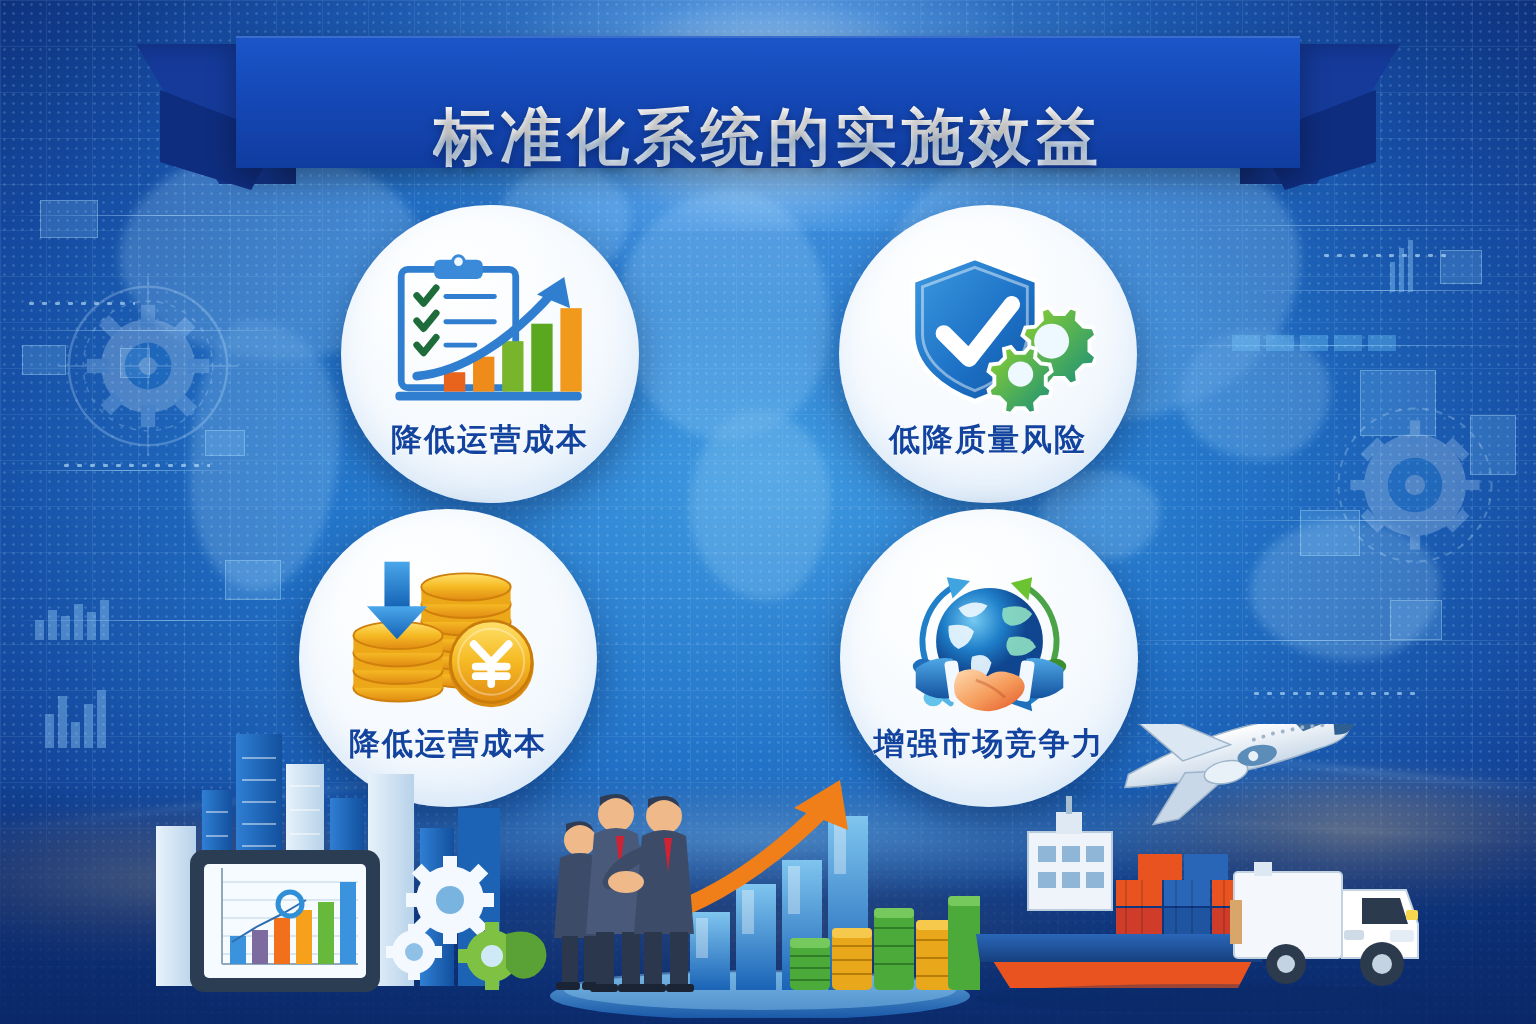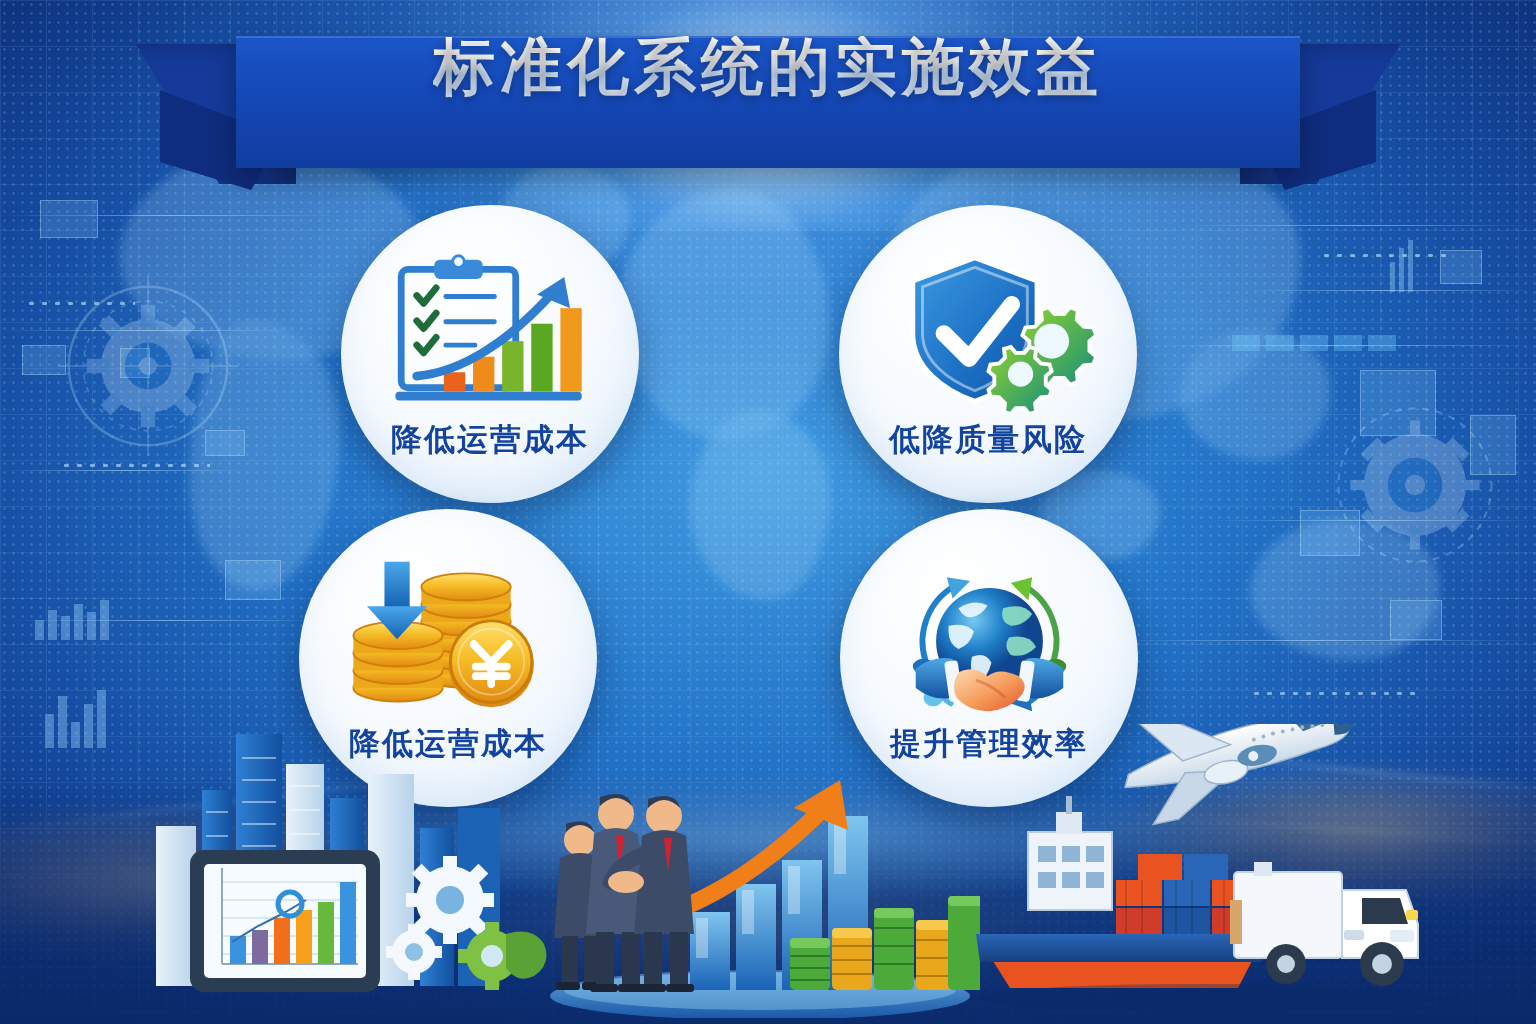--- a/index.html
+++ b/index.html
@@ -83,21 +83,21 @@
   .tail{ position:absolute; top:8px; width:160px; height:140px; background:#153a9a; }
   .tail.left { left:136px;  clip-path:polygon(0 0, 100% 0, 100% 100%, 52% 100%); box-shadow:inset -16px 0 26px rgba(0,0,0,.28); }
   .tail.right{ right:136px; clip-path:polygon(0 0, 100% 0, 48% 100%, 0 100%);   box-shadow:inset 16px 0 26px rgba(0,0,0,.28); }
   .tail-dk{ position:absolute; top:54px; width:120px; height:100px; background:#0f2d7e; }
   .tail-dk.left { left:160px; clip-path:polygon(0 0, 100% 46%, 76% 100%, 0 72%); }
   .tail-dk.right{ right:160px; clip-path:polygon(0 46%, 100% 0, 100% 72%, 24% 100%); }
   .ribbon{
     position:absolute; left:236px; top:0; width:1064px; height:132px;
     background:linear-gradient(180deg,#1b56c8 0%,#1549b8 42%,#103c9f 100%);
     box-shadow:0 10px 26px rgba(0,0,0,.32), inset 0 2px 0 rgba(255,255,255,.14);
-    display:flex; align-items:flex-start; justify-content:center;
+    display:flex; align-items:flex-end; justify-content:center;
   }
   .title{
     font-size:62px; font-weight:bold; letter-spacing:5px; line-height:1;
     background:linear-gradient(180deg,#ffffff 0%,#ffffff 42%,#cfe4fb 62%,#e9f3ff 100%);
     -webkit-background-clip:text; background-clip:text; color:transparent;
     text-shadow:0 3px 8px rgba(0,0,0,.30);
     white-space:nowrap;
   }
 
   
@@ -418,21 +418,21 @@
         <path d="M130 88 q22 -4 28 10 q-12 12 -26 8 q-8 -8 -2 -18Z"></path>
       </g>
 
       <path d="M34 120 q18 -14 38 -10 l0 40 q-20 4 -38 -10Z" fill="url(#cuff)"></path>
       <path d="M186 120 q-18 -14 -38 -10 l0 40 q20 4 38 -10Z" fill="url(#cuff)"></path>
       <rect x="66" y="112" width="14" height="42" rx="4" fill="#f2f8ff" transform="rotate(-8 73 133)"></rect>
       <rect x="140" y="112" width="14" height="42" rx="4" fill="#f2f8ff" transform="rotate(8 147 133)"></rect>
       <path d="M78 124 q16 -8 30 4 q12 -10 32 0 q10 8 4 18 q-12 16 -34 18 q-22 0 -34 -14 q-6 -12 2 -26Z" fill="url(#hand)"></path>
       <path d="M96 132 q18 6 30 18" fill="none" stroke="rgba(180,70,30,.35)" stroke-width="3"></path>
     </svg>
-    <div class="cap">提升管理效率</div>
+    <div class="cap">增强市场竞争力</div>
   </div>
 
   <div class="scene">
 
     <svg style="left:150px; bottom:16px;" width="420" height="280" viewBox="0 0 420 280">
       <defs>
         <linearGradient id="bldA" x1="0" y1="0" x2="1" y2="0">
           <stop offset="0%" stop-color="#2f7fd4"></stop>
             <stop offset="100%" stop-color="#12509e"></stop>
         </linearGradient>

